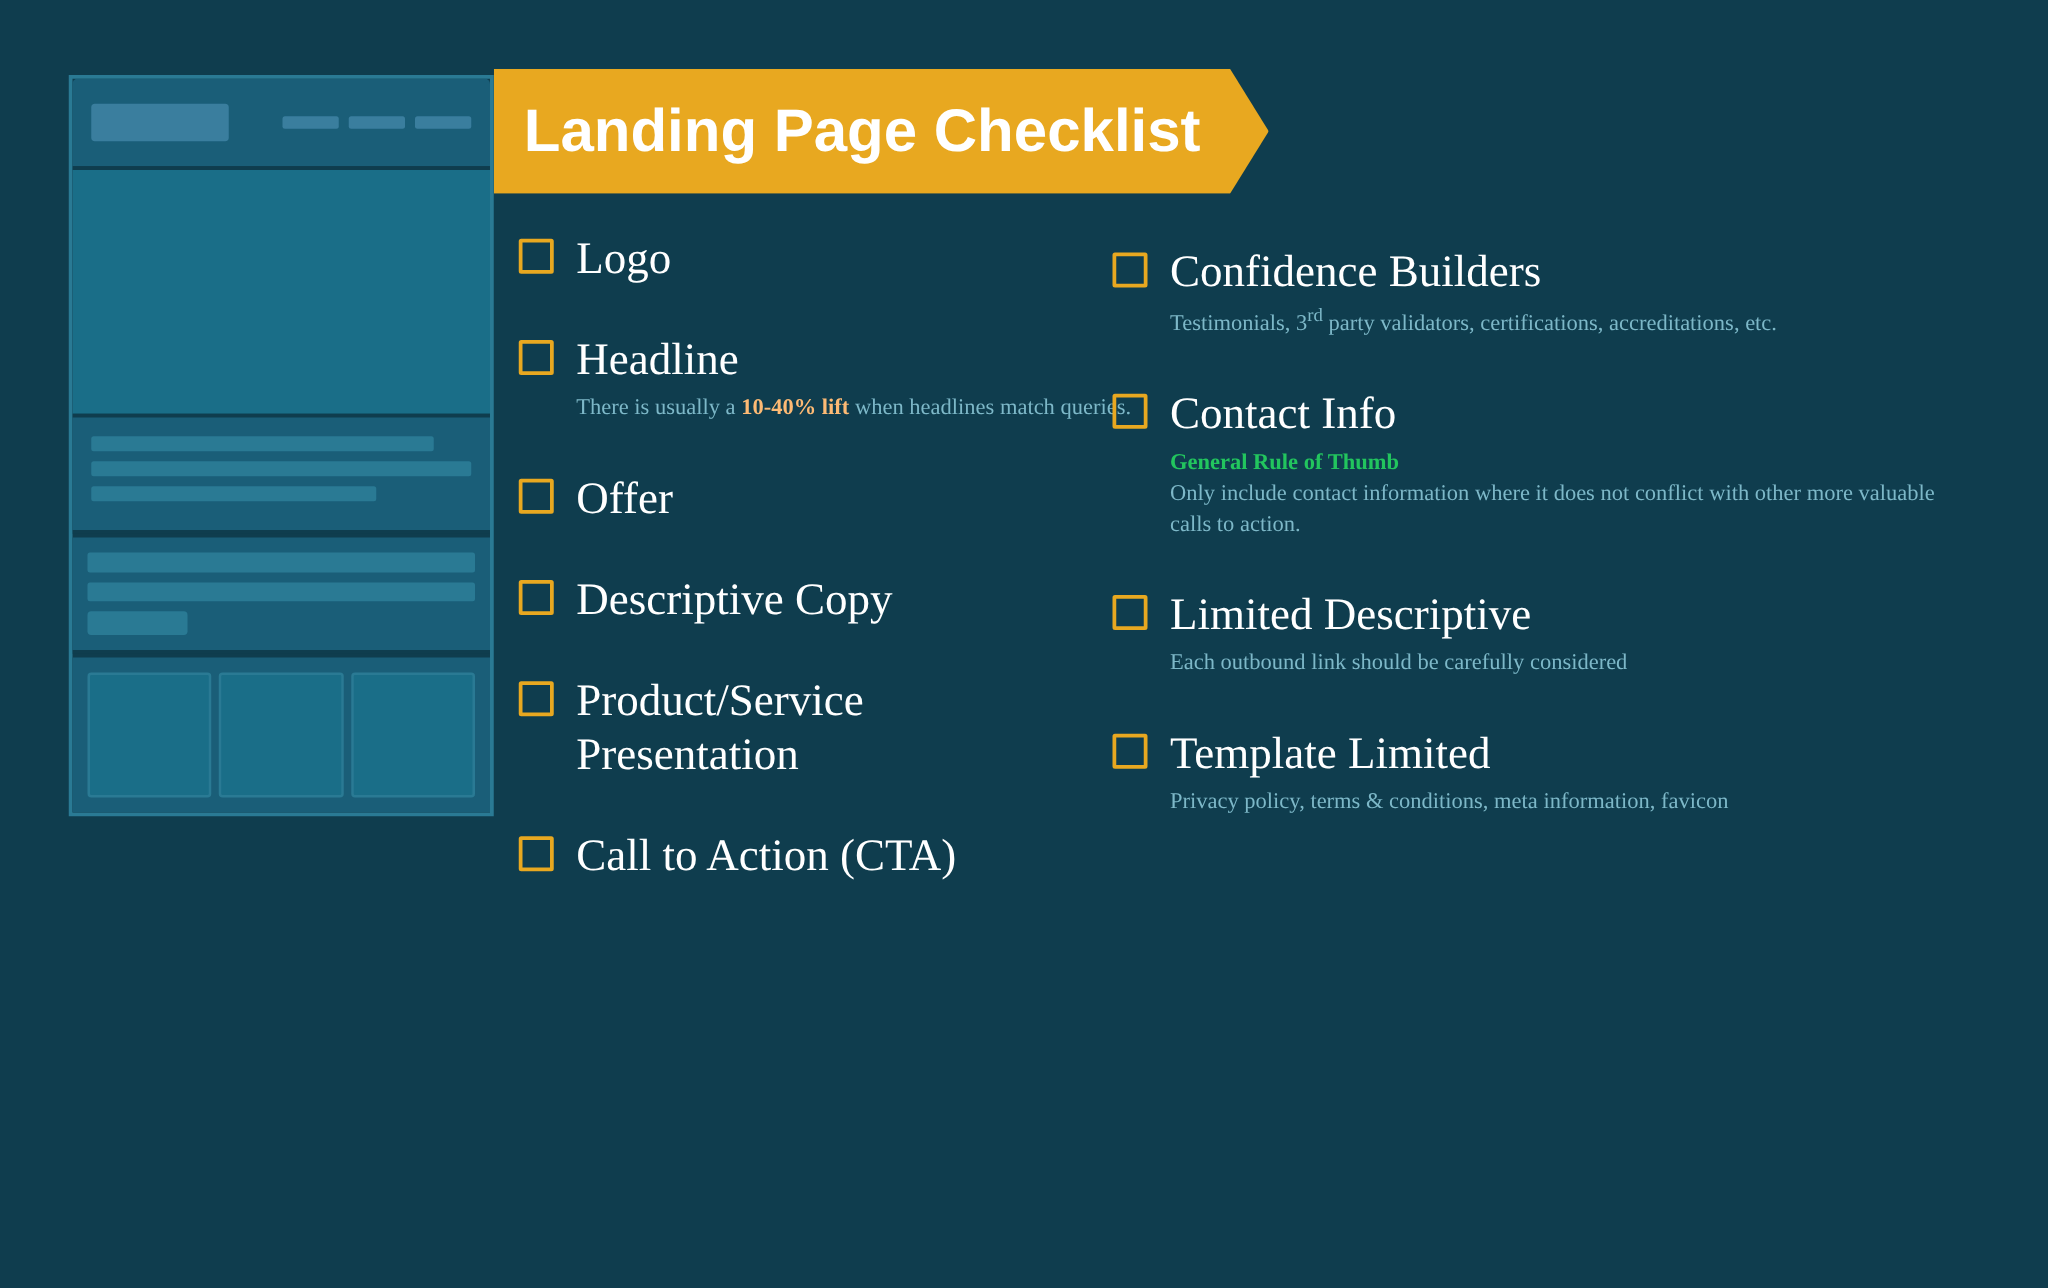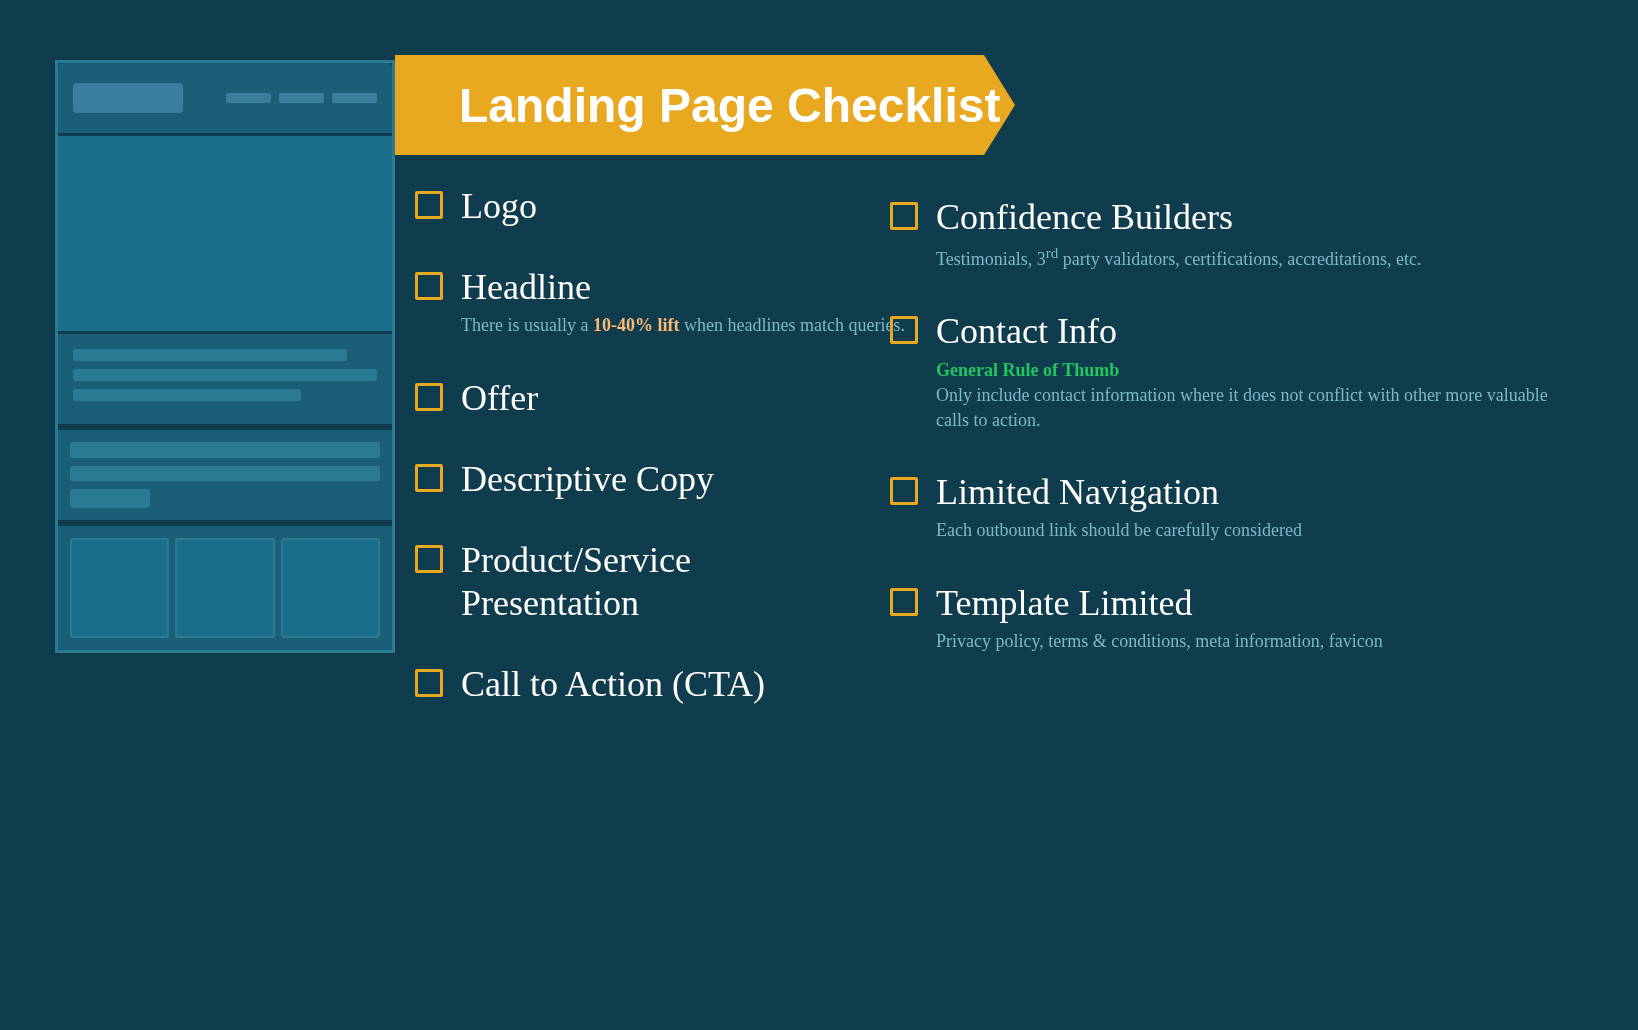--- a/index.html
+++ b/index.html
@@ -17,21 +17,21 @@
     .banner {
       position: absolute;
       top: 55px;
       left: 395px;
       width: 620px;
       height: 100px;
       background: #e8a820;
       clip-path: polygon(0 0, 95% 0, 100% 50%, 95% 100%, 0 100%);
       display: flex;
       align-items: center;
-      padding-left: 64px;
+      padding-left: 24px;
       z-index: 10;
     }
 
     .banner-title {
       font-size: 48px;
       font-weight: 900;
       color: #fff;
       letter-spacing: 0px;
     }
 
@@ -307,21 +307,21 @@
       <div class="item-desc">
         <span class="rule-title">General Rule of Thumb</span>
         Only include contact information where it does not conflict with other more valuable calls to action.
       </div>
     </div>
   </div>
 
   <div class="checklist-item">
     <div class="checkbox"></div>
     <div class="item-content">
-      <div class="item-title">Limited Navigation</div>
+      <div class="item-title">Limited Descriptive</div>
       <div class="item-desc">Each outbound link should be carefully considered</div>
     </div>
   </div>
 
   <div class="checklist-item">
     <div class="checkbox"></div>
     <div class="item-content">
       <div class="item-title">Template Limited</div>
       <div class="item-desc">Privacy policy, terms &amp; conditions, meta information, favicon</div>
     </div>

